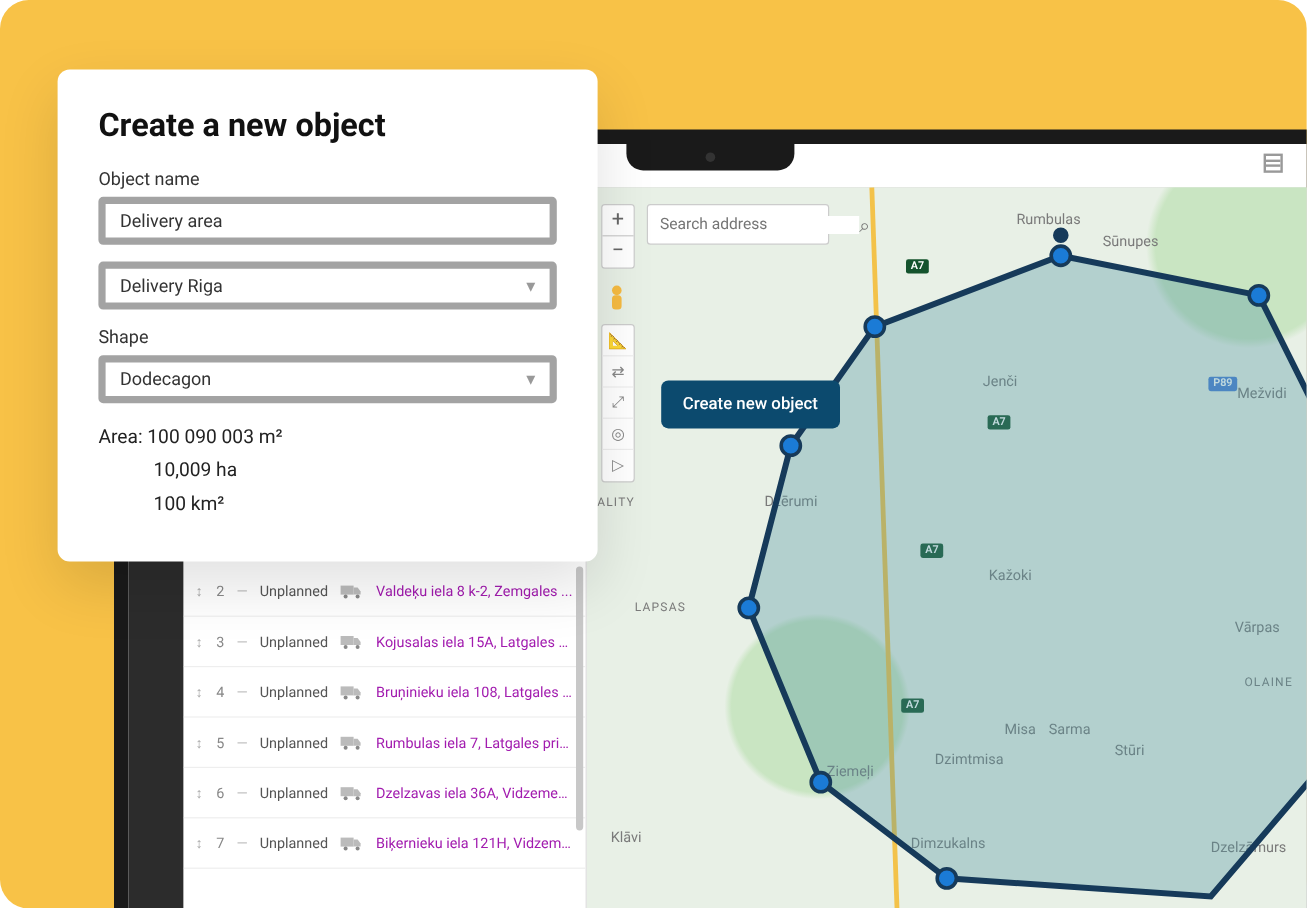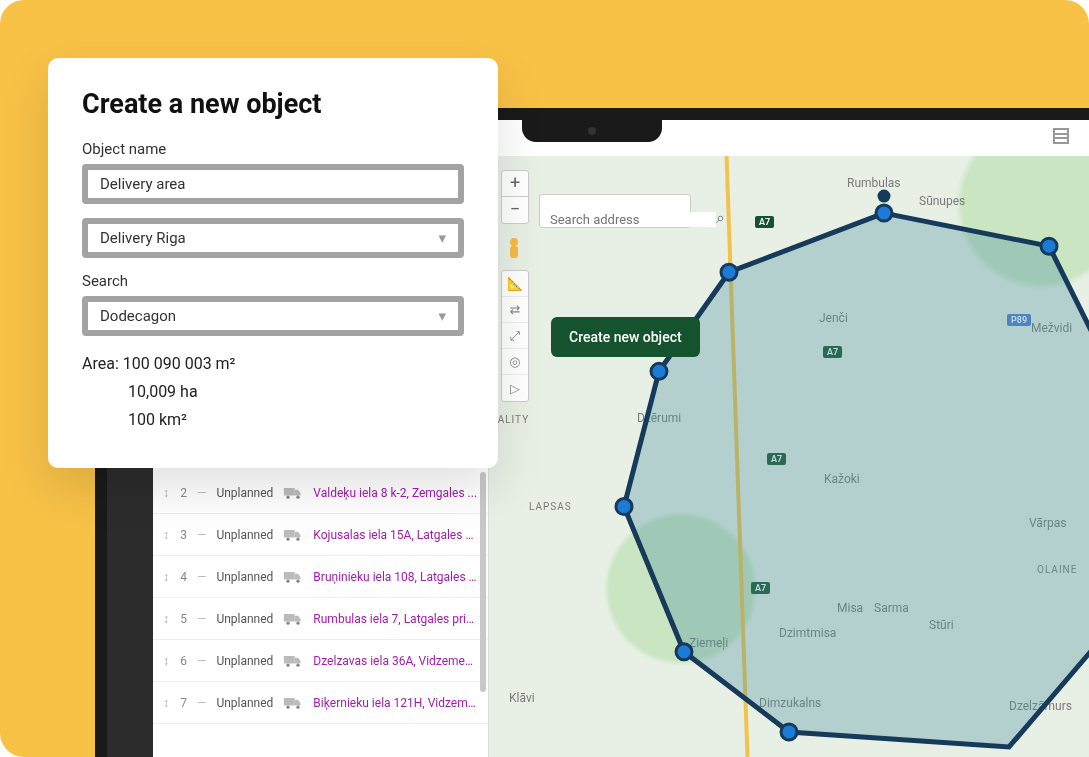--- a/index.html
+++ b/index.html
@@ -32,29 +32,29 @@
 .scroll-ind { position:absolute; right:2px; top:316px; width:6px; height:220px; background:#c8c8c8; border-radius:3px; }
 
 .map { flex: 1; position: relative; overflow: hidden; }
 .map-bg { position:absolute; inset:0; background:
   radial-gradient(circle at 32% 72%, #c9e5c2 0 12%, transparent 13%),
   radial-gradient(circle at 92% 8%, #c9e5c2 0 10%, transparent 11%),
   linear-gradient(#e8f0e6, #e8f0e6);
 }
 .road { position:absolute; width:4px; background:#f3c24a; }
 .road.r1 { left:41%; top:0; height:100%; transform: rotate(-2deg); }
-.tooltip-btn { position: absolute; left: 62px; top: 161px; background: #14532d; color: #fff; padding: 12px 18px; border-radius: 6px; font-size: 14px; font-weight: 500; }
+.tooltip-btn { position: absolute; left: 62px; top: 161px; background: #0c4a6e; color: #fff; padding: 12px 18px; border-radius: 6px; font-size: 14px; font-weight: 500; }
 .zoom-ctrl { position: absolute; left: 12px; top: 14px; width: 28px; background: #fff; border: 1px solid #ccc; border-radius: 3px; font-size: 18px; color: #666; text-align:center; }
 .zoom-ctrl div { height: 26px; line-height: 24px; cursor: pointer; }
 .zoom-ctrl div:first-child { border-bottom: 1px solid #ccc; }
 .pegman { position:absolute; left:14px; top:80px; width:22px; height:28px; }
 .tool-col { position:absolute; left:12px; top:114px; width:28px; background:#fff; border:1px solid #ccc; border-radius:3px; }
 .tool-col div { height:26px; border-bottom:1px solid #eee; display:flex; align-items:center; justify-content:center; color:#888; font-size:13px; }
 .tool-col div:last-child { border-bottom:none; }
-.search-box { position:absolute; left:50px; top:14px; width:152px; height:34px; background:#fff; border:1px solid #ccc; border-radius:3px; display:flex; align-items:flex-end; padding:0 10px;margin-top:24px; }
+.search-box { position:absolute; left:50px; top:14px; width:152px; height:34px; background:#fff; border:1px solid #ccc; border-radius:3px; display:flex; align-items:center; padding:0 10px; }
 .search-box input { border:none; outline:none; flex:1; font-size:13px; color:#555; }
 .search-box .mag { color:#777; }
 
 .map-label { position:absolute; font-size:12px; color:#7a7a7a; }
 .rshield { display:inline-block; background:#14532d; color:#fff; font-size:9px; padding:1px 4px; border-radius:2px; font-weight:600; }
 .rshield.blue { background:#4a7fd4; }
 
 svg.poly { position:absolute; inset:0; width:100%; height:100%; pointer-events:none; }
 
 
@@ -289,21 +289,21 @@
   <h1>Create a new object</h1>
 
   <div class="field-label">Object name</div>
   <input class="field-input" value="Delivery area" style="">
 
   <div class="field-input">
     <span>Delivery Riga</span>
     <span class="chev">▾</span>
   </div>
 
-  <div class="field-label">Search</div>
+  <div class="field-label">Shape</div>
   <div class="field-input">
     <span>Dodecagon</span>
     <span class="chev">▾</span>
   </div>
 
   <div class="area-lines">
     <div><span>Area:</span> <span>100 090 003 m²</span></div>
     <div class="indent">10,009 ha</div>
     <div class="indent">100 km²</div>
   </div>

